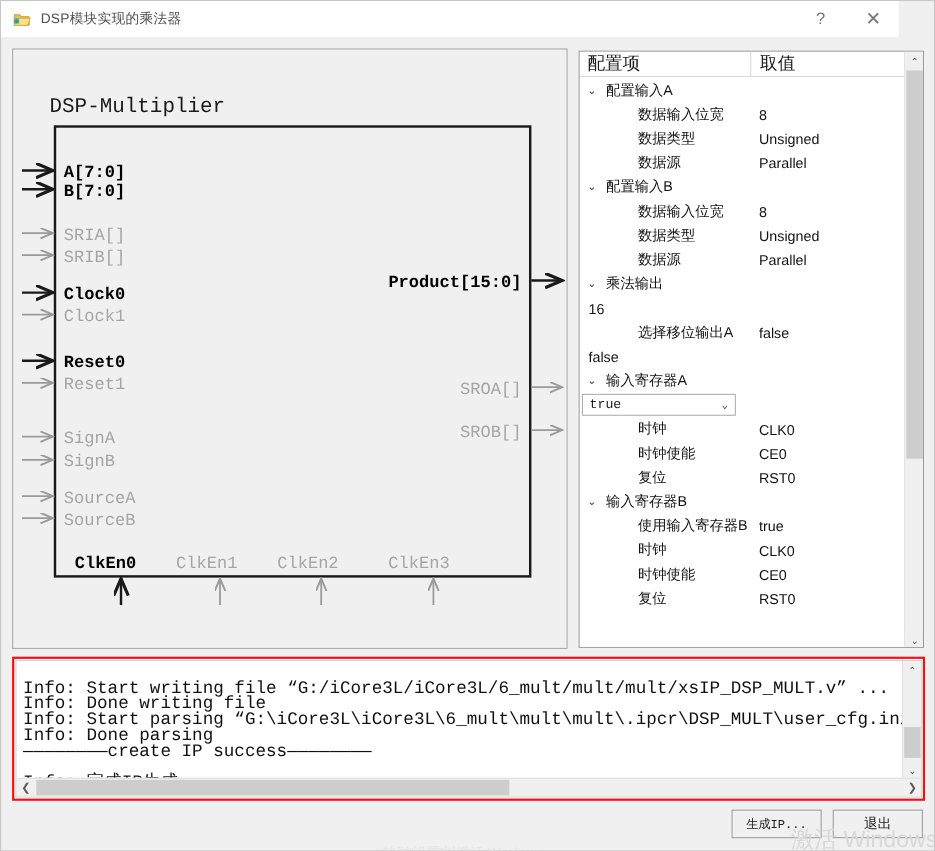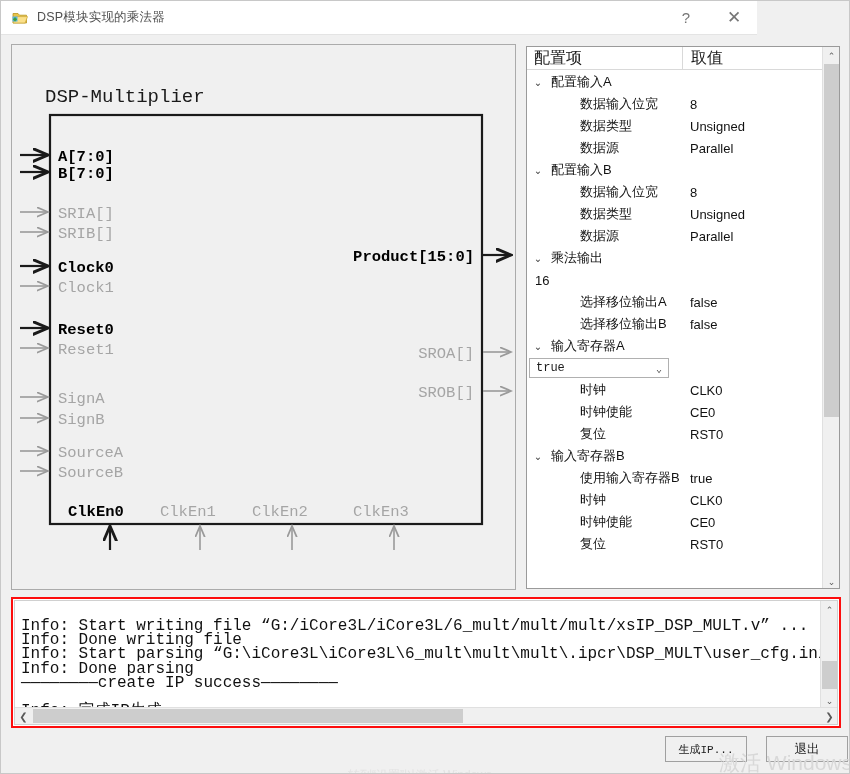--- a/index.html
+++ b/index.html
@@ -13,21 +13,21 @@
   #app {
     position: relative;
     width: 850px; height: 774px;
     background: #f0f0f0;
     border: 1px solid #c8c8c8;
     overflow: hidden;
   }
 
   
   #titlebar {
-    position: absolute; left: 0; top: 0; width: 756px; height: 34px;
+    position: absolute; left: 0; top: 0; width: 816px; height: 34px;
     background: #ffffff;
     border-bottom: 1px solid #e4e4e4;
     display: flex; align-items: center;
   }
   #title-icon {
     width: 16px; height: 16px; margin-left: 11px; margin-right: 9px;
     position: relative; flex: 0 0 auto;
   }
   #title-text {
     font-size: 12.5px; color: #505050;
@@ -178,21 +178,21 @@
   .dlg-btn {
     position: absolute;
     height: 26px;
     background: #f0f0f0;
     border: 1px solid #a0a0a0;
     display: flex; align-items: center; justify-content: center;
     font-size: 12.5px; color: #1a1a1a;
     font-family: "Liberation Sans", sans-serif;
   }
   #btn-gen { left: 664px; top: 735px; width: 82px; }
-  #btn-exit { left: 756px; top: 735px; width: 82px; margin-left: 9px; }
+  #btn-exit { left: 756px; top: 735px; width: 82px; }
   #btn-gen .mono { font-family: "Liberation Mono", monospace; font-size: 11px; }
 
   
   #watermark {
     position: absolute; left: 718px; top: 748px;
     font-size: 21px; color: #d8d8d8;
     font-family: "Liberation Sans", sans-serif;
     white-space: nowrap;
     pointer-events: none;
   }
@@ -327,21 +327,20 @@
           <span class="lbl-group">乘法输出</span>
         </div>
         <div class="tree-row">
           <span class="val">16</span>
         </div>
         <div class="tree-row">
           <span class="lbl-leaf">选择移位输出A</span>
           <span class="val">false</span>
         </div>
         <div class="tree-row">
-          <span class="lbl-leaf">选择移位输出B</span>
           <span class="val">false</span>
         </div>
         <div class="tree-row group">
           <span class="chev">⌄</span>
           <span class="lbl-group">输入寄存器A</span>
         </div>
         <div class="tree-row selected">
           <span class="combo">
             <span class="cval">true</span>
             <span class="carrow">⌄</span>

